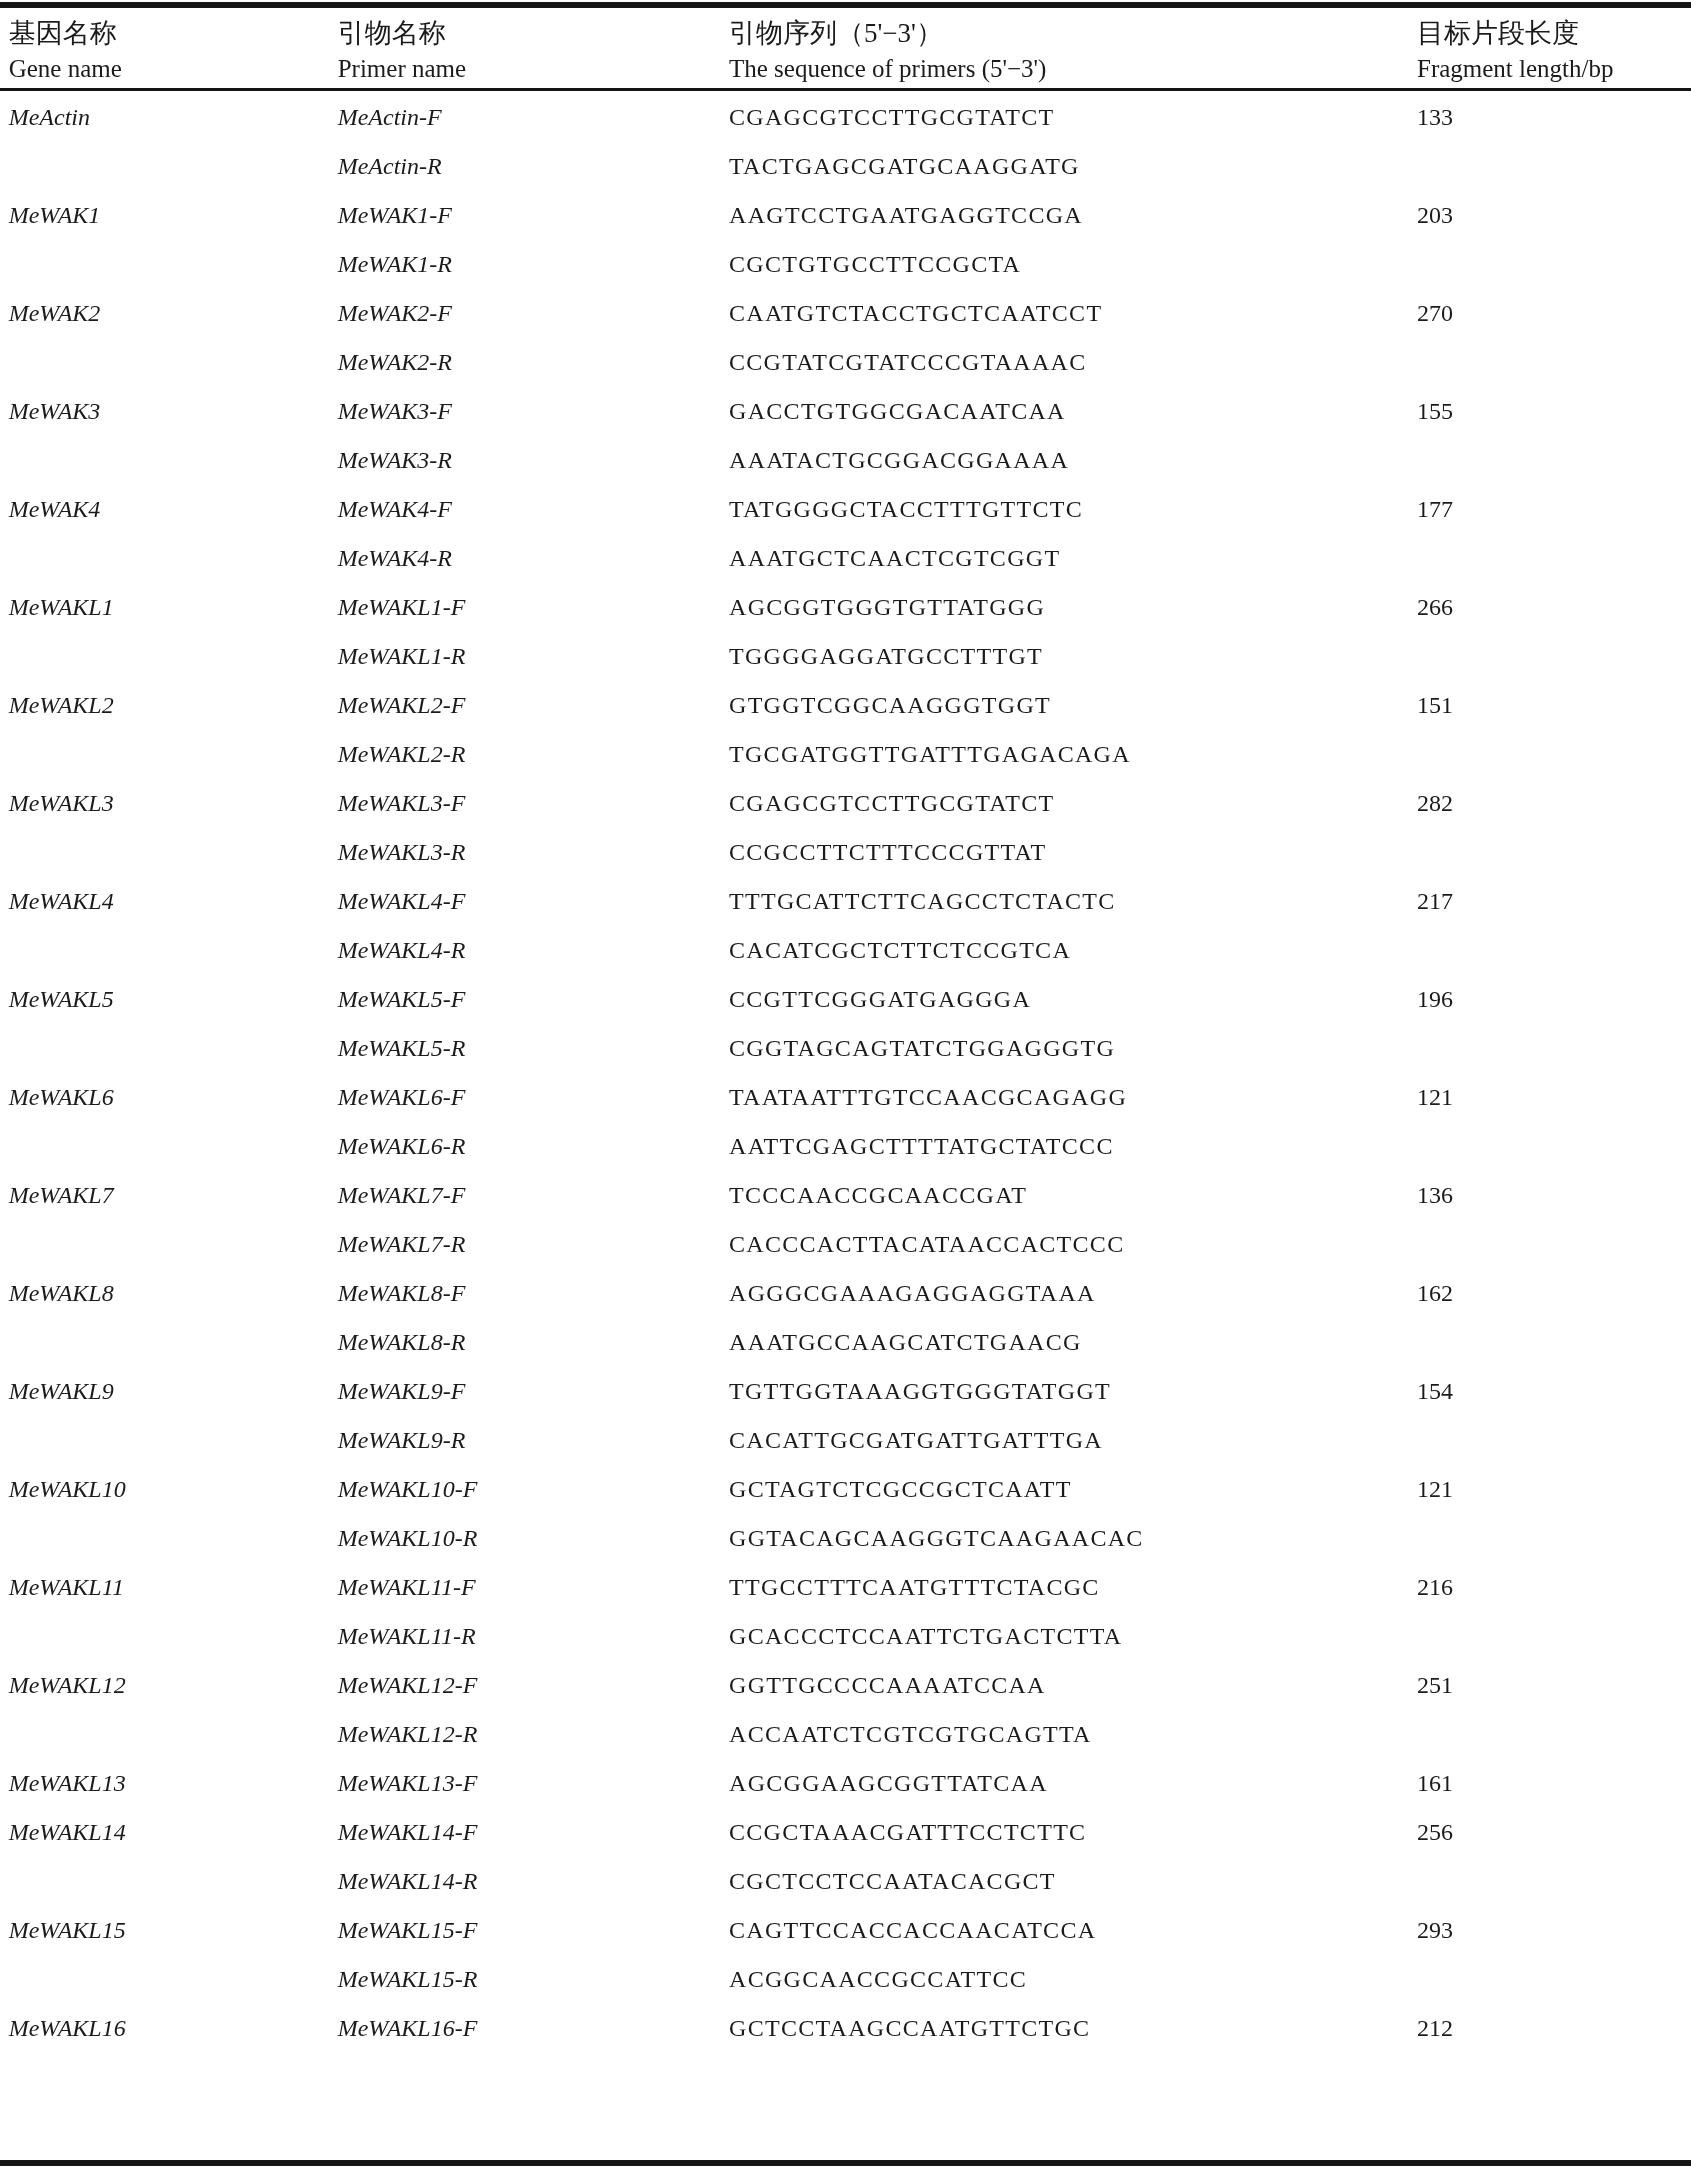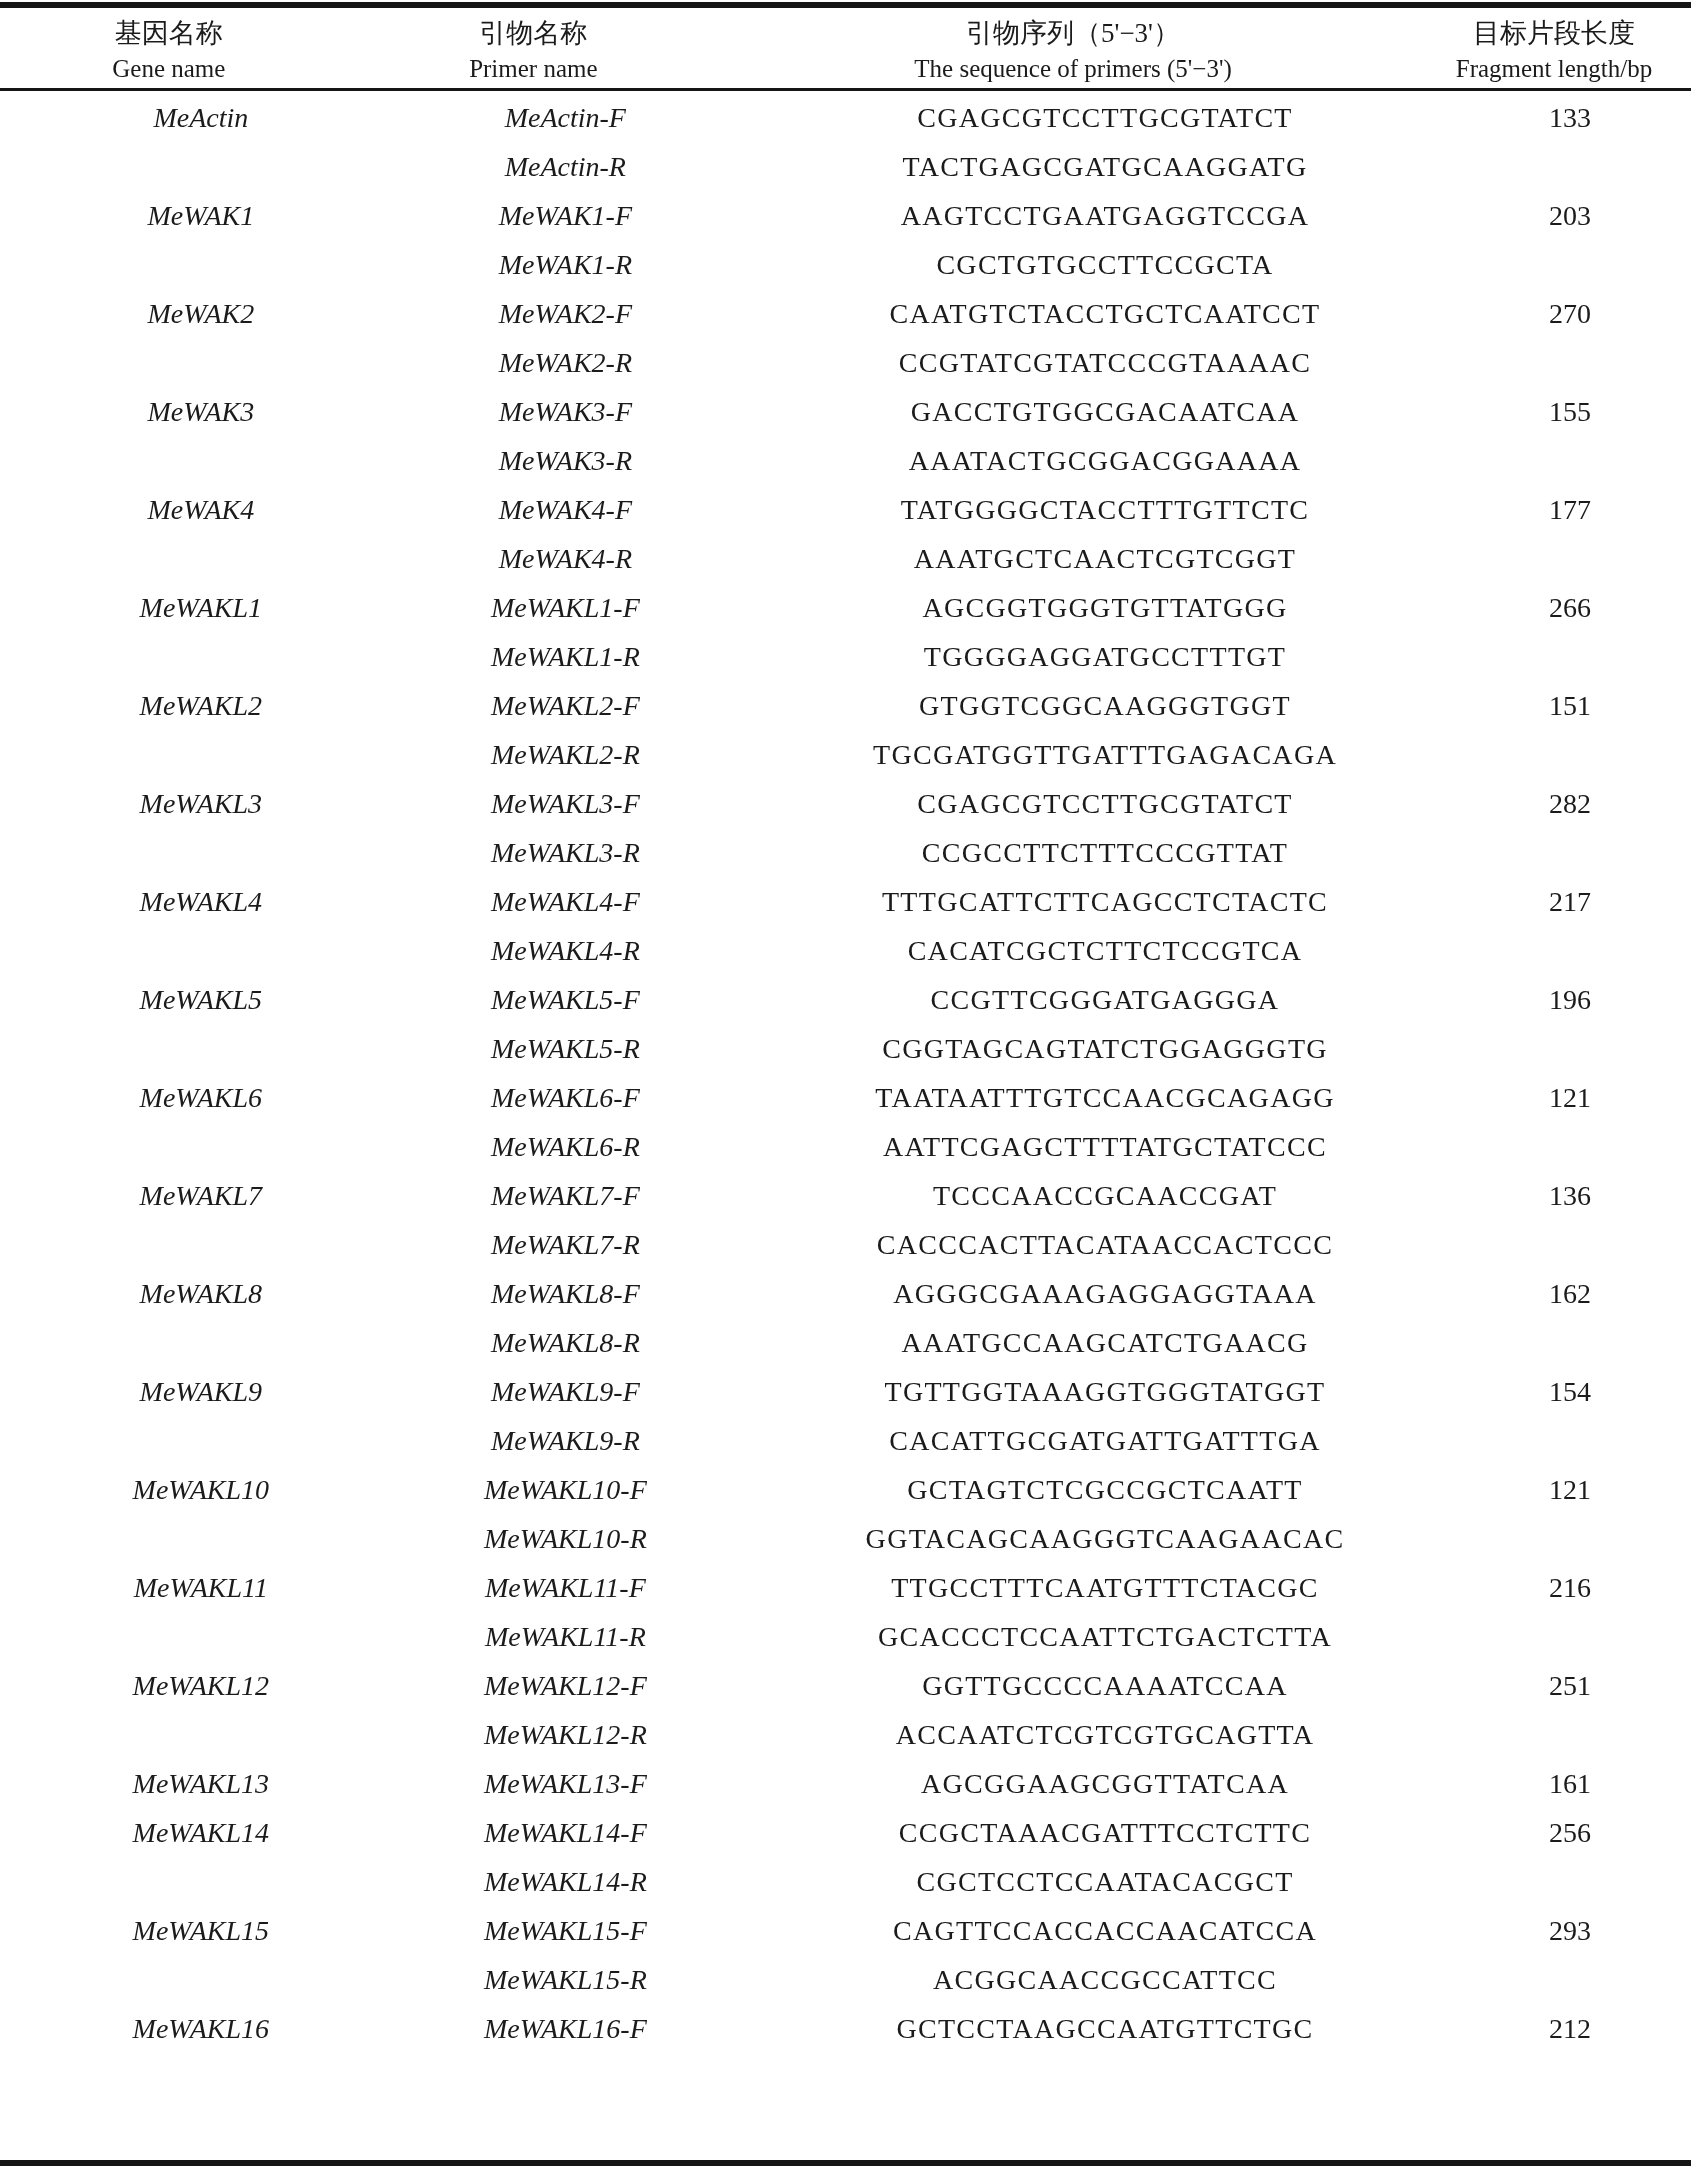--- a/index.html
+++ b/index.html
@@ -4,43 +4,41 @@
 <style>
   html, body { margin: 0; padding: 0; background: #ffffff; }
   .page {
     position: relative;
     width: 1691px;
     height: 2182px;
     background: #ffffff;
     color: #1b1b1b;
     font-family: "Liberation Serif", "DejaVu Serif", serif;
     overflow: hidden;
-    text-align: center;
   }
   .rule { position: absolute; left: 0; right: 0; background: #151515; }
   .rule-top    { top: 1.7px;    height: 6px; }
   .rule-mid    { top: 88px;  height: 2.6px; }
   .rule-bottom { top: 2160px; height: 6px; }
 
   .hdr {
     position: absolute; left: 0; right: 0;
     display: grid;
     grid-template-columns: 329px 400px 688px 1fr;
   }
   .hdr-zh { top: 15.6px; font-size: 27px; line-height: 35px; }
   .hdr-en { top: 52px; font-size: 25px; line-height: 33px; }
 
   .rows { position: absolute; top: 93px; left: 0; right: 0; }
   .row {
     display: grid;
     grid-template-columns: 329px 400px 688px 1fr;
     height: 49px;
     align-items: center;
-    font-size: 28px;
-    margin-left: 32px;
+    font-size: 24px;
   }
   .col1 { padding-left: 8.7px; }
   .col2 { padding-left: 8.7px; }
   .col3 { padding-left: 0; }
   .col4 { padding-left: 0; }
   .it   { font-style: italic; }
   .seq  { letter-spacing: 1.3px; }
 </style>
 </head>
 <body>

